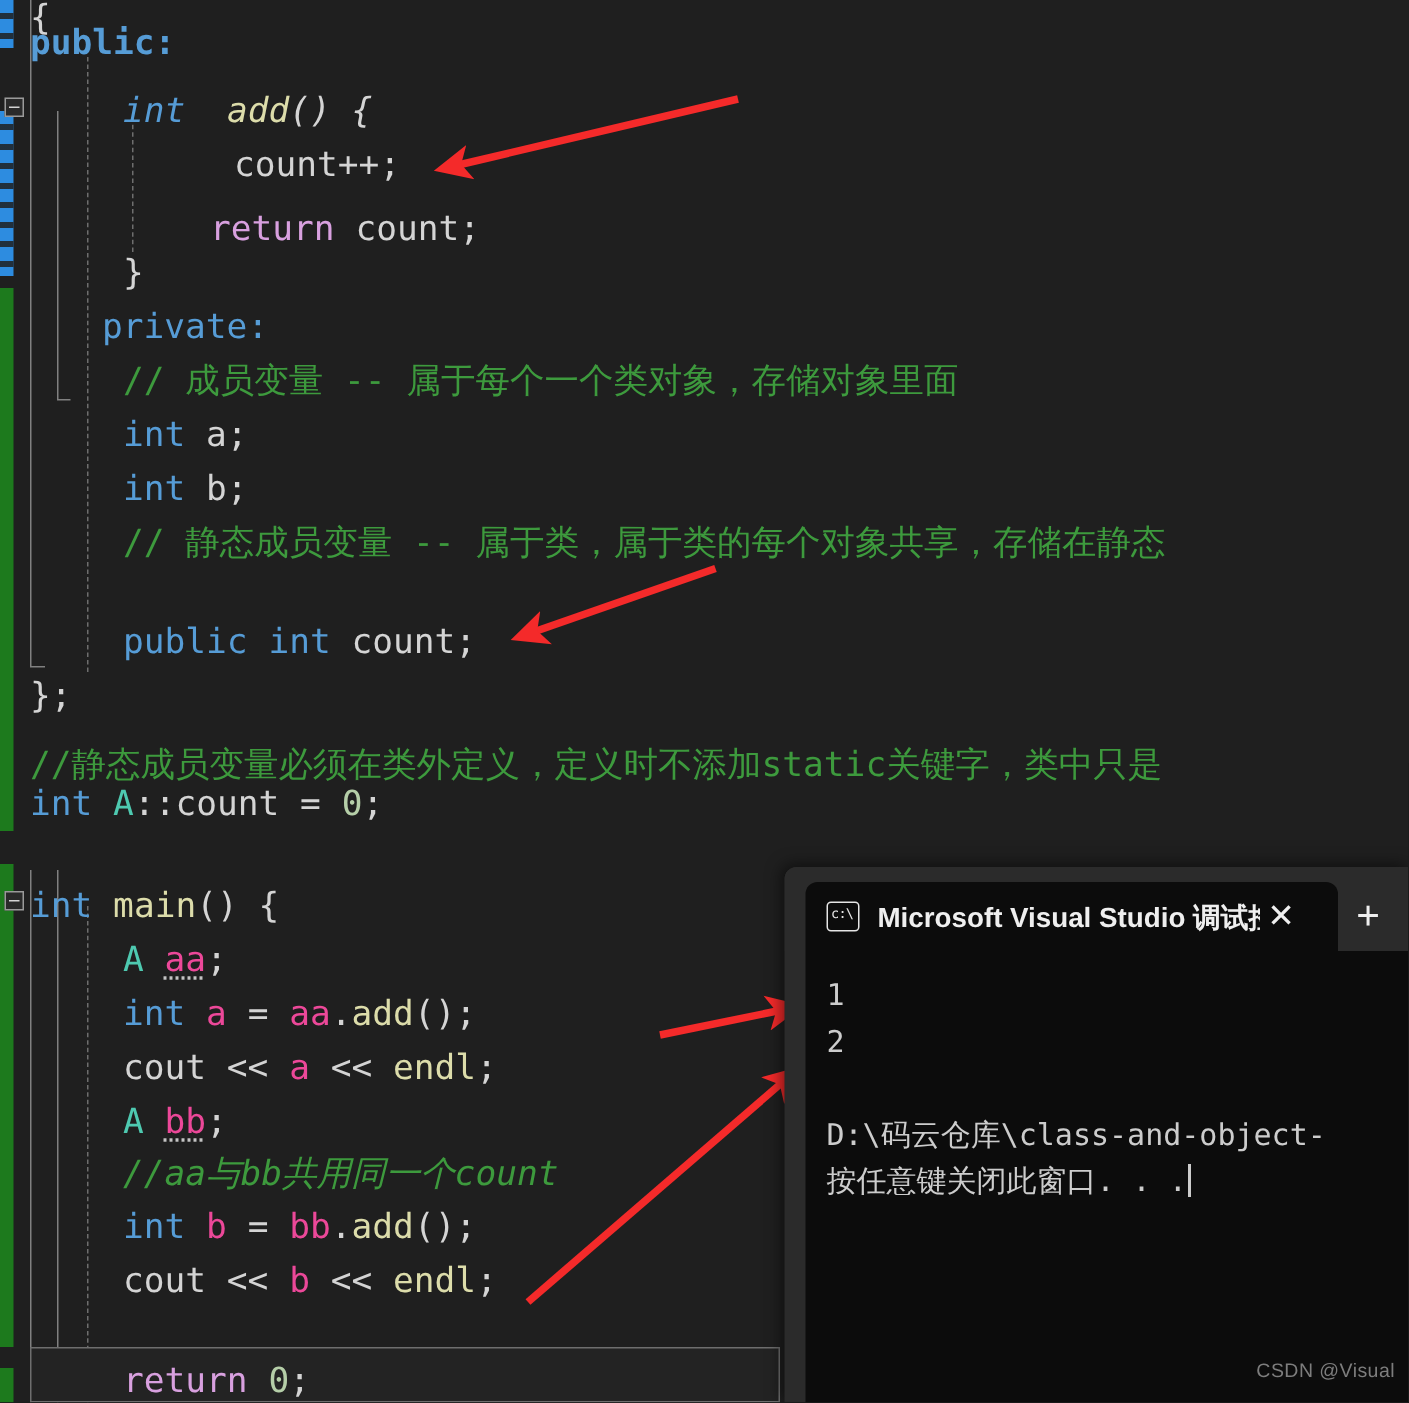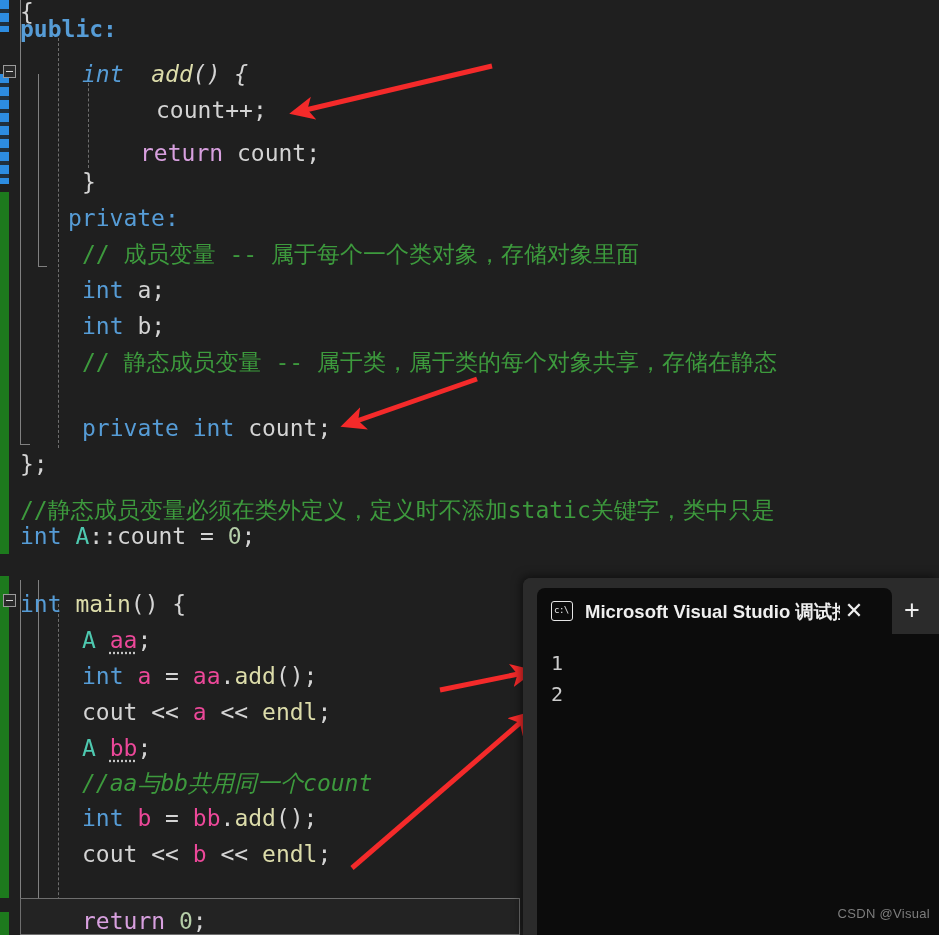--- a/index.html
+++ b/index.html
@@ -256,21 +256,21 @@
         <div class="code-line" style="top: 56px; left: 82px; font-style: italic;"><span class="tok-kw">int</span><span class="tok-plain">  </span><span class="tok-fn">add</span><span class="tok-plain">() {</span></div>
         <div class="code-line" style="top: 92px; left: 156px;"><span class="tok-plain">count++;</span></div>
         <div class="code-line" style="top: 135px; left: 140px; text-align: center;"><span class="tok-ctl">return</span><span class="tok-plain"> count;</span></div>
         <div class="code-line" style="top: 164px; left: 82px;"><span class="tok-plain">}</span></div>
         <div class="code-line" style="top: 200px; left: 28px; margin-left: 40px;"><span class="tok-kw">private:</span></div>
         <div class="code-line" style="top: 236px; left: 82px;"><span class="tok-cmt">// 成员变量 -- 属于每个一个类对象，存储对象里面</span></div>
         <div class="code-line" style="top: 272px; left: 82px;"><span class="tok-kw">int</span><span class="tok-plain"> a;</span></div>
         <div class="code-line" style="top: 308px; left: 82px;"><span class="tok-kw">int</span><span class="tok-plain"> b;</span></div>
         <div class="code-line" style="top: 344px; left: 82px;"><span class="tok-cmt">// 静态成员变量 -- 属于类，属于类的每个对象共享，存储在静态</span></div>
         <div class="code-line" style="top: 380px; left: 0px;"></div>
-        <div class="code-line" style="top: 410px; left: 82px;"><span class="tok-kw">private int</span><span class="tok-plain"> count;</span></div>
+        <div class="code-line" style="top: 410px; left: 82px;"><span class="tok-kw">public int</span><span class="tok-plain"> count;</span></div>
         <div class="code-line" style="top: 446px; left: 20px;"><span class="tok-plain">};</span></div>
         <div class="code-line" style="top: 492px; left: 20px;"><span class="tok-cmt">//静态成员变量必须在类外定义，定义时不添加static关键字，类中只是</span></div>
         <div class="code-line" style="top: 518px; left: 20px;"><span class="tok-kw">int</span><span class="tok-plain"> </span><span class="tok-type">A</span><span class="tok-plain">::count = </span><span class="tok-num">0</span><span class="tok-plain">;</span></div>
         <div class="code-line" style="top: 554px; left: 0px;"></div>
         <div class="code-line" style="top: 586px; left: 20px;"><span class="tok-kw">int</span><span class="tok-plain"> </span><span class="tok-fn">main</span><span class="tok-plain">() {</span></div>
         <div class="code-line" style="top: 622px; left: 82px;"><span class="tok-type">A</span><span class="tok-plain"> </span><span class="tok-var sq-underline">aa</span><span class="tok-plain">;</span></div>
         <div class="code-line" style="top: 658px; left: 82px;"><span class="tok-kw">int</span><span class="tok-plain"> </span><span class="tok-var">a</span><span class="tok-plain"> = </span><span class="tok-var">aa</span><span class="tok-plain">.</span><span class="tok-fn">add</span><span class="tok-plain">();</span></div>
         <div class="code-line" style="top: 694px; left: 82px;"><span class="tok-plain">cout &lt;&lt; </span><span class="tok-var">a</span><span class="tok-plain"> &lt;&lt; </span><span class="tok-fn">endl</span><span class="tok-plain">;</span></div>
         <div class="code-line" style="top: 730px; left: 82px;"><span class="tok-type">A</span><span class="tok-plain"> </span><span class="tok-var sq-underline">bb</span><span class="tok-plain">;</span></div>
         <div class="code-line" style="top: 765px; left: 82px; font-style: italic;"><span class="tok-cmt">//aa与bb共用同一个count</span></div>
@@ -304,18 +304,20 @@
         <span id="tab-title">Microsoft Visual Studio 调试控</span>
         <span id="tab-close">✕</span>
       </div>
       <span id="tab-newtab">+</span>
     </div>
     <div id="console-body">
       <div id="console-lines">
           <div class="console-line">1</div>
           <div class="console-line">2</div>
           <div class="console-spacer"></div>
+          <div class="console-line">D:\码云仓库\class-and-object-</div>
+          <div class="console-line">按任意键关闭此窗口. . .<span class="caret"></span></div>
         </div>
     </div>
   </div>
 
   <div id="watermark">CSDN @Visual</div>
 </div>
 
 </body></html>

